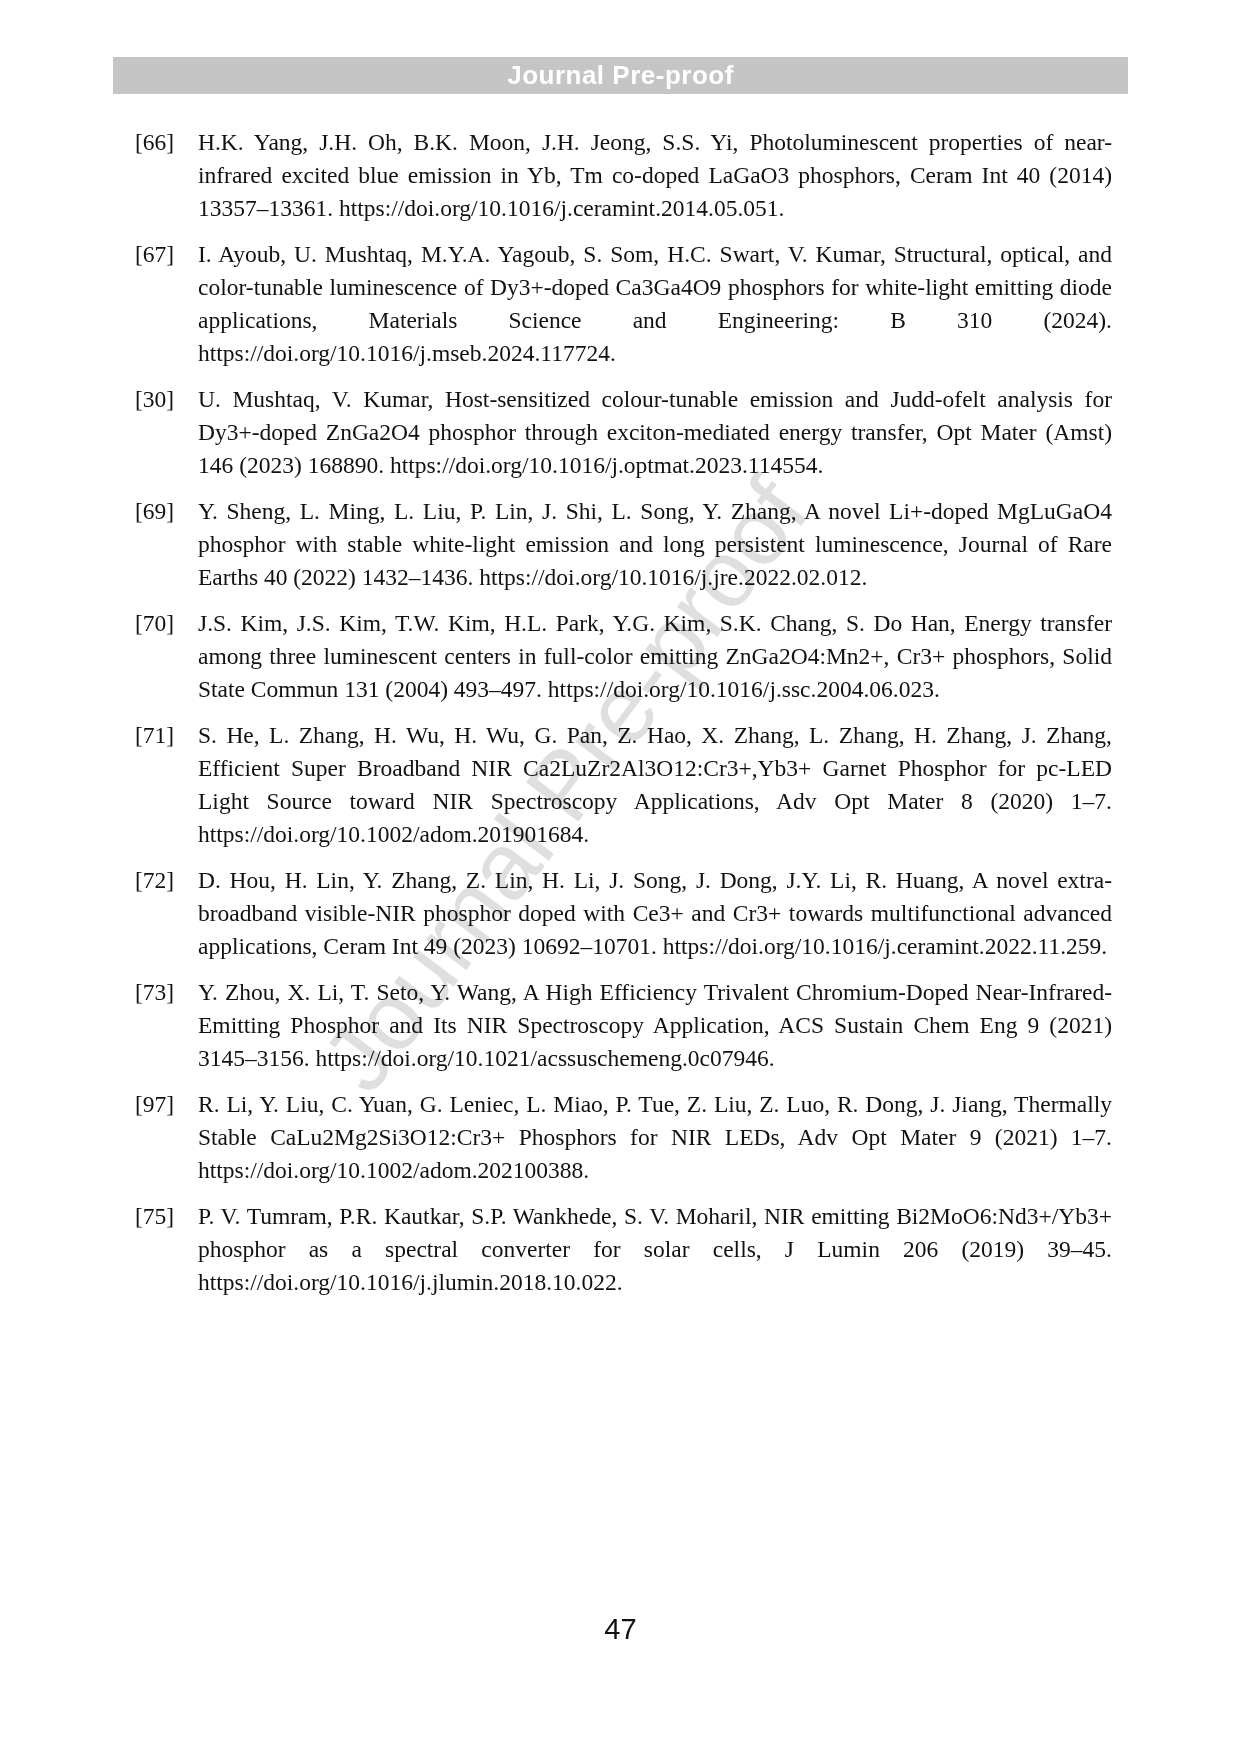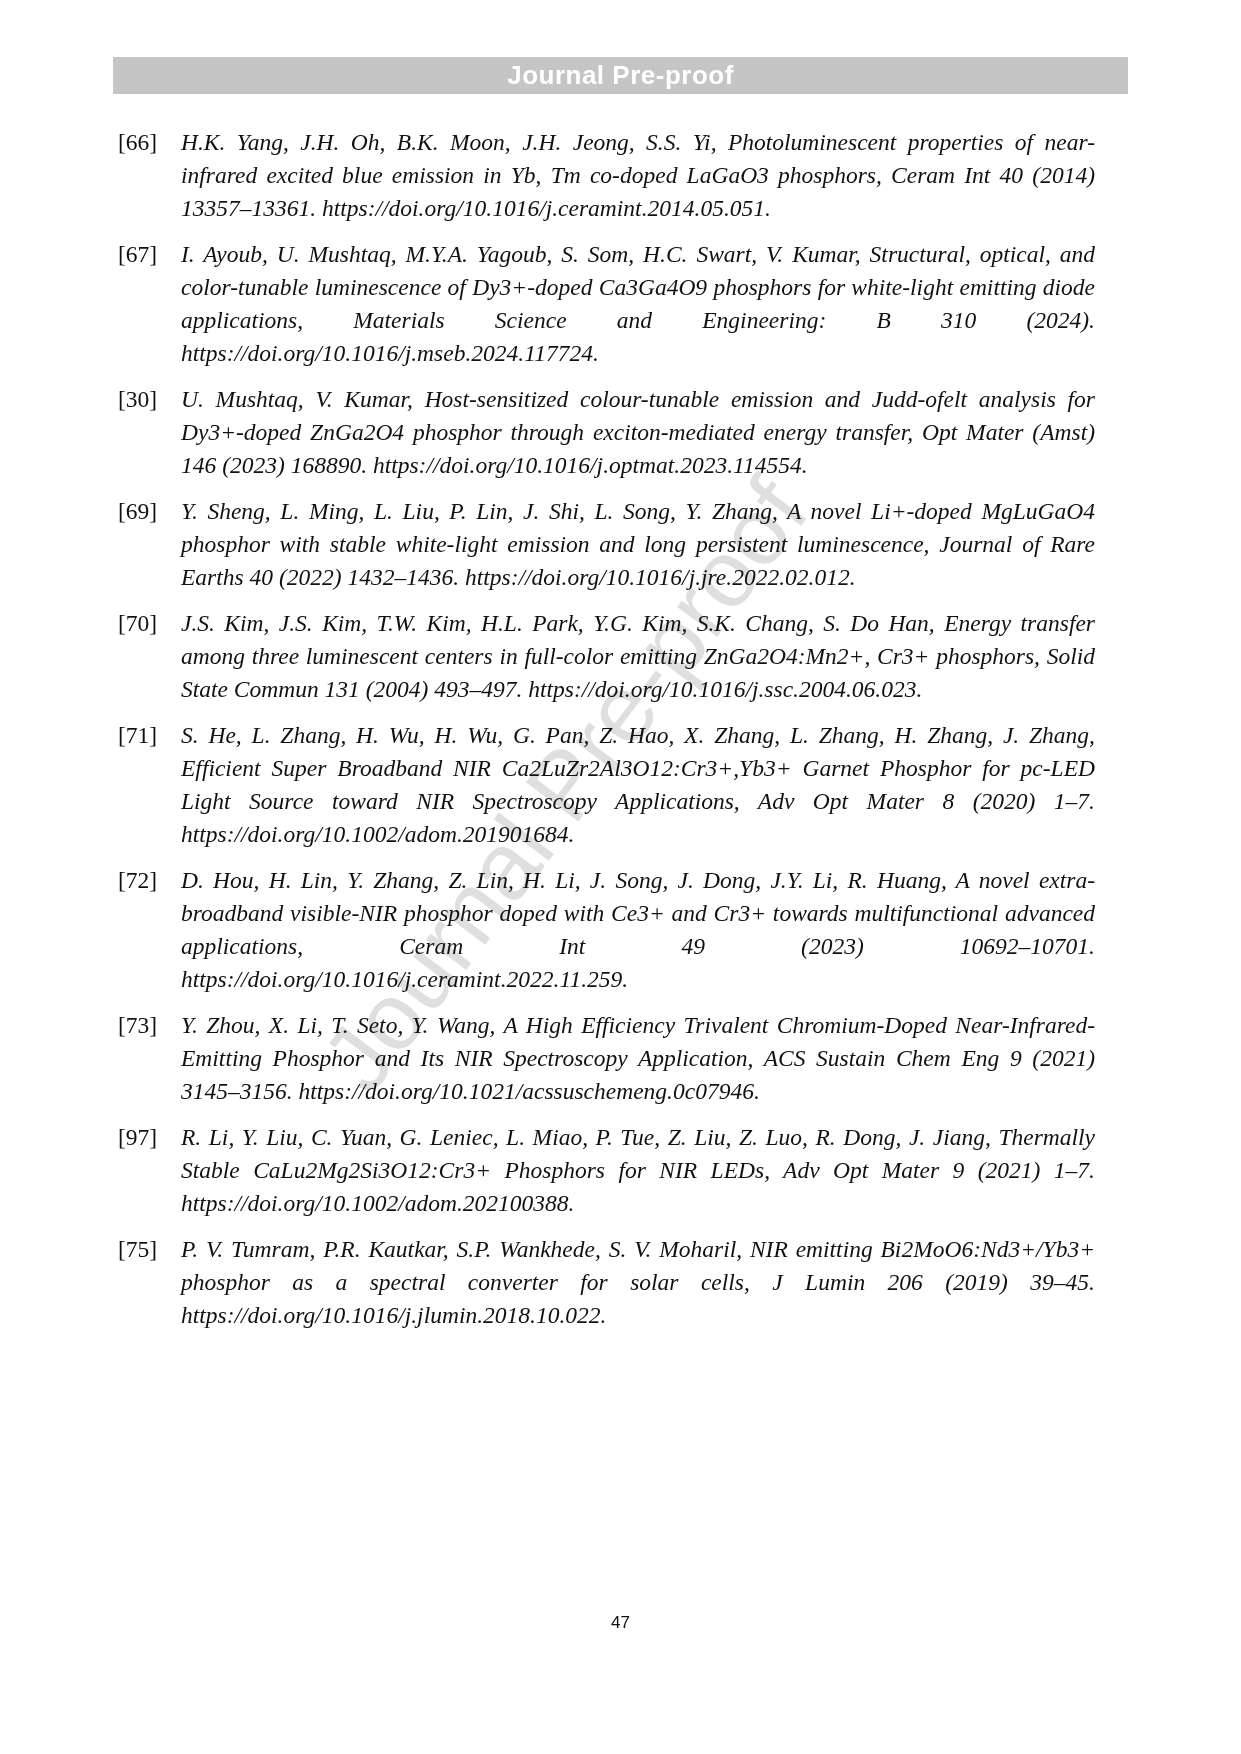--- a/index.html
+++ b/index.html
@@ -45,48 +45,47 @@
     font-size: 95px;
     font-weight: normal;
     color: #b9b9b9;
     opacity: 0.45;
     white-space: nowrap;
     z-index: 0;
     user-select: none;
   }
   .references {
     position: absolute;
-    left: 118px;
+    left: 135px;
     top: 126px;
     width: 977px;
     z-index: 1;
   }
   .reference-item {
     display: flex;
     margin-bottom: 13px;
     font-size: 23.5px;
     line-height: 33px;
   }
   .ref-label {
     flex: 0 0 63px;
     width: 63px;
   }
   .ref-text {
     flex: 1 1 auto;
     text-align: justify;
-    font-style: italic;
   }
   .page-number {
     position: absolute;
     left: 0;
     top: 1613px;
     width: 100%;
     text-align: center;
     font-family: "Liberation Sans", sans-serif;
-    font-size: 17px;
+    font-size: 29px;
     color: #111111;
     z-index: 1;
   }
 </style>
 </head>
 <body>
 
 <div class="page">
 
   <div class="watermark">Journal Pre-proof</div>

